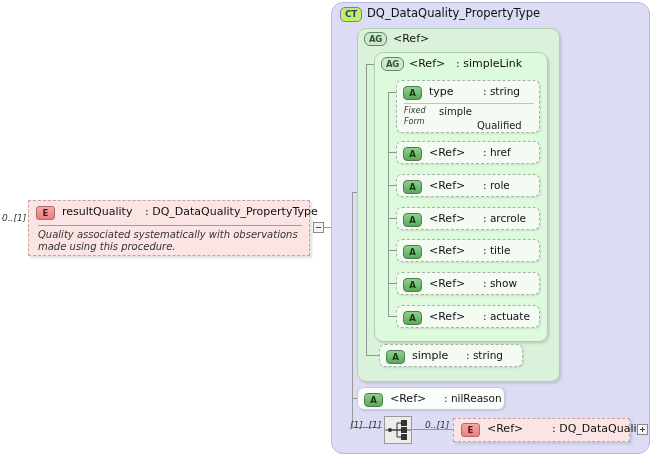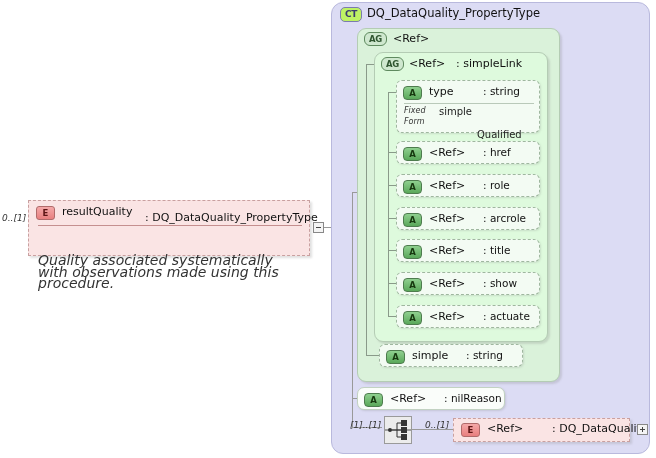--- a/index.html
+++ b/index.html
@@ -178,25 +178,24 @@
     color: #111;
     white-space: nowrap;
   }
   .e-divider {
     position: absolute;
     height: 0;
     border-top: 1px solid #c58f8f;
   }
   .e-doc {
     position: absolute;
-    font-size: 14px;
+    font-size: 10px;
     font-style: italic;
     color: #333;
     line-height: 11.5px;
-    margin-top: 26px;
   }
 
   
   .card {
     position: absolute;
     font-size: 9px;
     font-style: italic;
     color: #333;
     white-space: nowrap;
   }
@@ -242,21 +241,21 @@
 </head>
 <body>
 
 <div class="canvas">
 
   <div class="card abs" style="left:2px; top:213px;">0..[1]</div>
 
   <div class="el-box abs" style="left:28px; top:200px; width:282px; height:56px;">
     <div class="e-badge" style="left:7px; top:5px;">E</div>
     <div class="e-title" style="left:33px; top:4px;">resultQuality</div>
-    <div class="e-title" style="left:116px; top:10px;">: DQ_DataQuality_PropertyType</div>
+    <div class="e-title" style="left:116px; top:4px;">: DQ_DataQuality_PropertyType</div>
     <div class="e-divider" style="left:9px; top:24px; width:264px;"></div>
     <div class="e-doc" style="left:9px; top:28px; width:262px;">Quality associated systematically with observations made using this procedure.</div>
   </div>
 
   <div class="toggle abs" style="left:313px; top:222px;"></div>
 
   <div class="ln-h" style="left:324px; top:227px; width:28px;"></div>
 
   <div class="ct-panel abs"></div>
   <div class="ct-badge abs">CT</div>
@@ -289,21 +288,21 @@
   <div class="ln-h-d" style="left:388px; top:316px; width:10px;"></div>
 
   <div class="attr-box abs" style="left:396px; top:80px; width:144px; height:53px;">
     <div class="a-badge">A</div>
     <div class="a-name">type</div>
     <div class="a-type" style="left:86px;">: string</div>
     <div class="facet-divider" style="left:7px; top:22px; width:130px;"></div>
     <div class="facet-label" style="left:7px; top:25px;">Fixed</div>
     <div class="facet-value" style="left:42px; top:25px;">simple</div>
     <div class="facet-label" style="left:7px; top:36px;">Form</div>
-    <div class="facet-value" style="left:42px; top:48px;padding-left:38px;">Qualified</div>
+    <div class="facet-value" style="left:42px; top:39px;padding-left:38px;">Qualified</div>
   </div>
 
   <div class="attr-box abs" style="left:396px; top:141px; width:144px; height:23px;">
     <div class="a-badge">A</div>
     <div class="a-name">&lt;Ref&gt;</div>
     <div class="a-type" style="left:86px;">: href</div>
   </div>
 
   <div class="attr-box abs" style="left:396px; top:174px; width:144px; height:23px;">
     <div class="a-badge">A</div>

